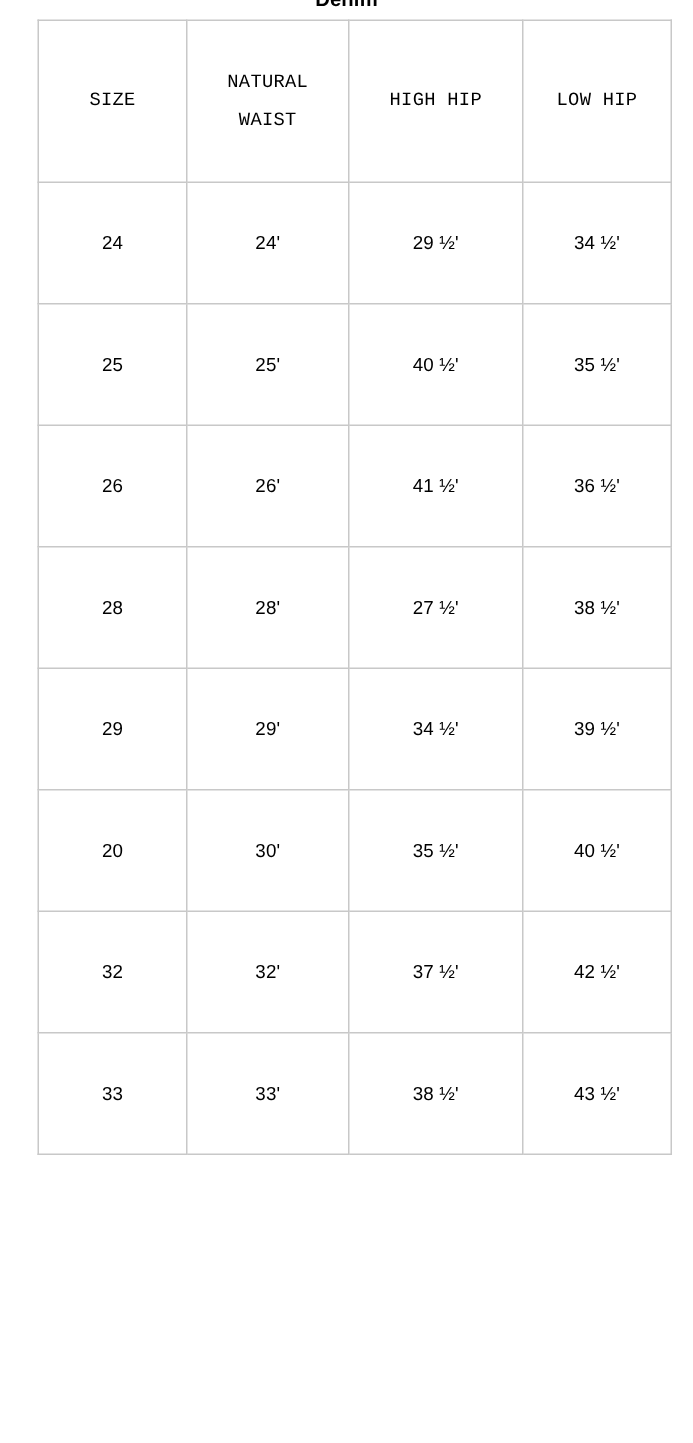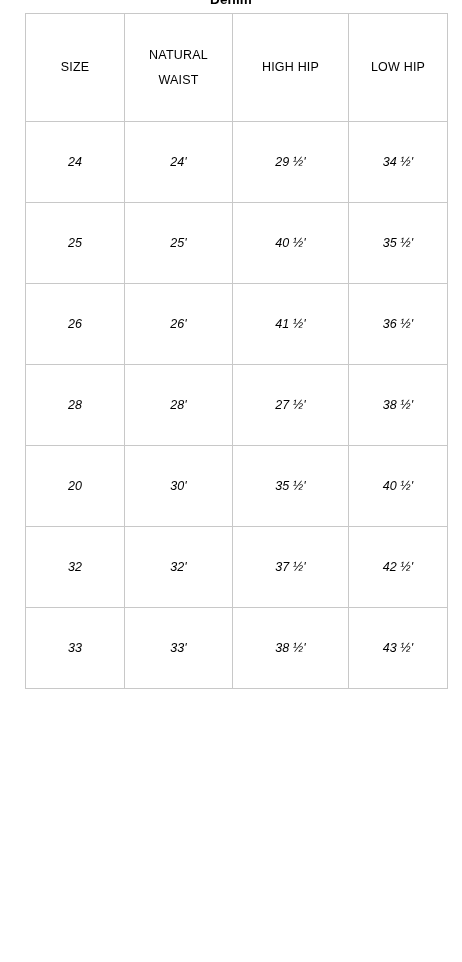--- a/index.html
+++ b/index.html
@@ -80,24 +80,23 @@
     line-height: 25px;
     letter-spacing: 0.2px;
   }
 
   table.size-chart tbody td {
     height: 80px;
     font-size: 12.5px;
     font-weight: normal;
     line-height: 17px;
     letter-spacing: 0.1px;
-    font-style: italic;
   }
 
-  .hdr-line { display: block; }
+  .hdr-line { display: block; font-family: Liberation Mono, monospace; }
 </style>
 </head>
 <body>
 
 <div class="page">
 
   <div class="title-wrap">
     <h1 class="title">Denim</h1>
   </div>
 
@@ -145,20 +144,26 @@
           <td>41 ½'</td>
           <td>36 ½'</td>
         </tr>
         <tr>
           <td>28</td>
           <td>28'</td>
           <td>27 ½'</td>
           <td>38 ½'</td>
         </tr>
         <tr>
+          <td>29</td>
+          <td>29'</td>
+          <td>34 ½'</td>
+          <td>39 ½'</td>
+        </tr>
+        <tr>
           <td>20</td>
           <td>30'</td>
           <td>35 ½'</td>
           <td>40 ½'</td>
         </tr>
         <tr>
           <td>32</td>
           <td>32'</td>
           <td>37 ½'</td>
           <td>42 ½'</td>

